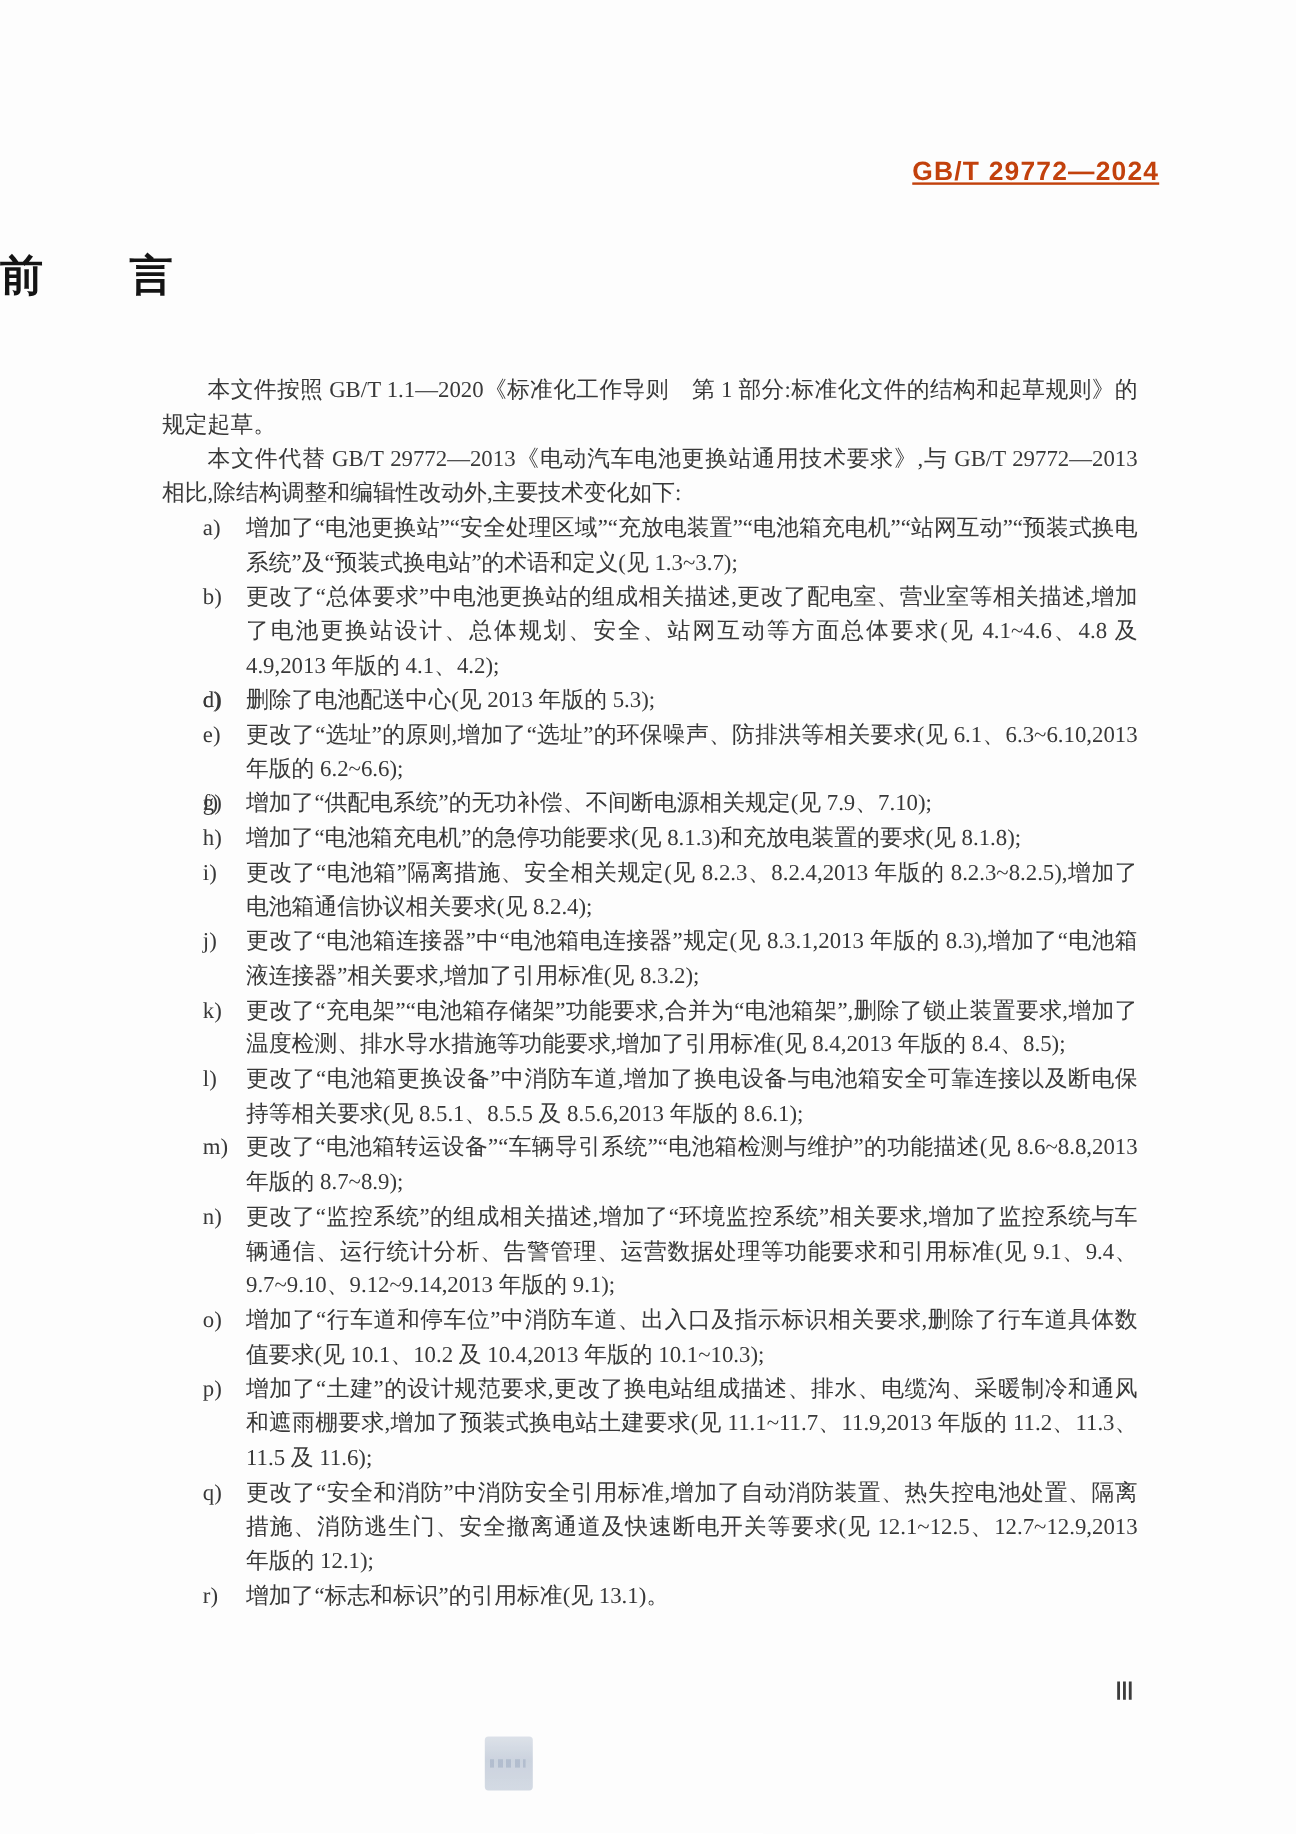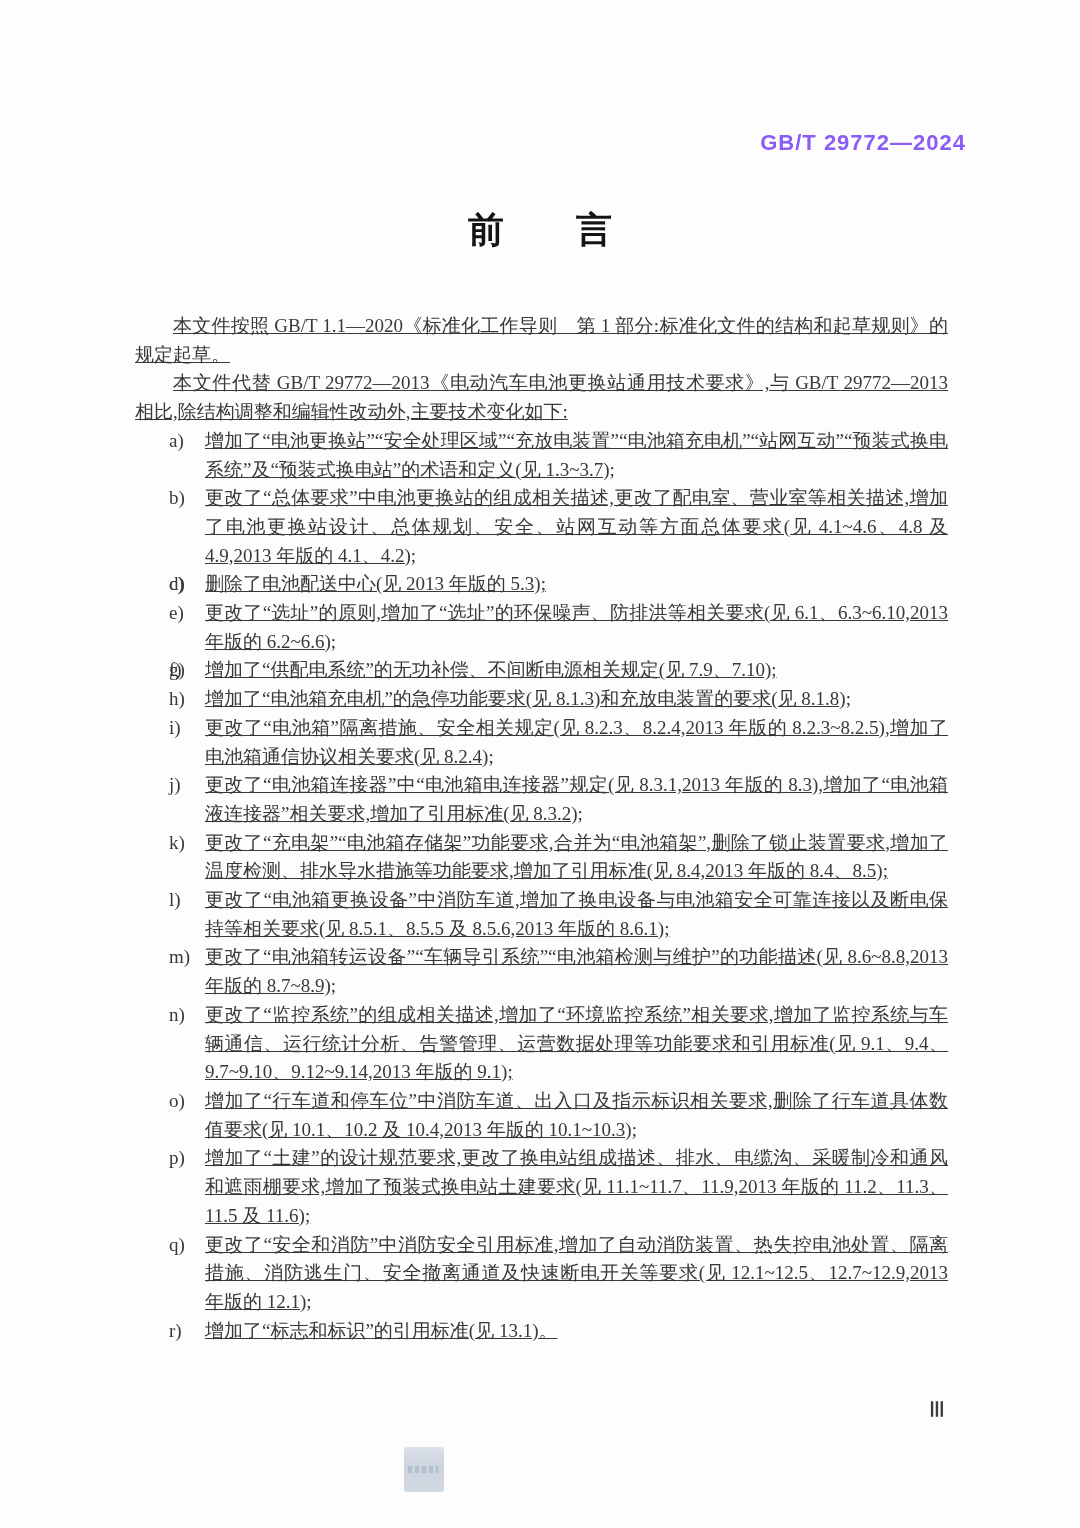--- a/index.html
+++ b/index.html
@@ -13,43 +13,43 @@
     overflow: hidden;
   }
   .std-number {
     position: absolute;
     top: 130px;
     right: 114px;
     font-family: "Liberation Sans", "DejaVu Sans", sans-serif;
     font-size: 22px;
     font-weight: 600;
     letter-spacing: 1px;
-    color: #8b5cf6;
+    color: #c2410c;
+    text-decoration: underline;
   }
   .doc-title {
     position: absolute;
     top: 206px;
     left: 0;
     width: 100%;
     margin: 0;
-    text-align: center;
+    text-align: left;
     font-size: 36px;
     font-weight: 700;
     color: #141414;
   }
   .body-block {
     position: absolute;
     left: 135px;
     top: 312px;
     width: 813px;
     font-size: 19px;
     line-height: 28.7px;
     text-align: justify;
     text-justify: inter-ideograph;
-    text-decoration: underline;
   }
   .para {
     margin: 0;
     text-indent: 2em;
   }
   .changes { margin: 0; }
   .change-item {
     position: relative;
     padding-left: 70px;
   }

